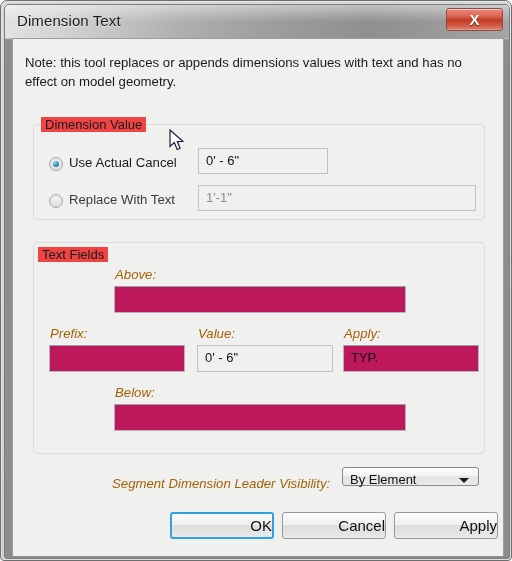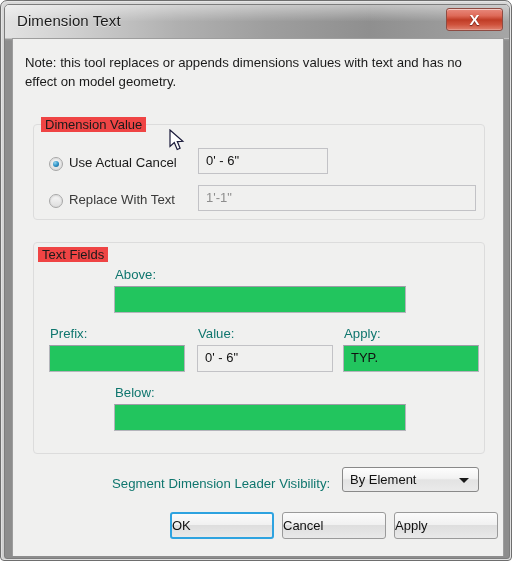--- a/index.html
+++ b/index.html
@@ -155,43 +155,44 @@
     white-space: nowrap;
   }
   .radio-label.dim { color: #3a3a3a; }
 
   
   .field {
     position: absolute;
     box-sizing: border-box;
     border: 1px solid #b4b4bb;
     border-top-color: #9d9da6;
-    background: #22c55e;
+    background: #be185d;
     font-size: 13px;
     color: #111111;
     padding: 0 7px;
     line-height: 24px;
     white-space: nowrap;
     overflow: hidden;
   }
   .field.readonly {
     background: #f0f0ef;
     border-color: #c2c2c6;
   }
   .field.disabled {
     background: #f0f0ef;
     border-color: #c2c2c6;
     color: #8d8d8d;
   }
 
   .flabel {
     position: absolute;
     font-size: 13.2px;
-    color: #0f766e;
-    white-space: nowrap;
+    color: #a16207;
+    white-space: nowrap;
+    font-style: italic;
   }
 
   
   .dropdown {
     position: absolute;
     box-sizing: border-box;
     border: 1px solid #898989;
     border-radius: 3px;
     background: linear-gradient(to bottom, #fdfdfd 0%, #f2f2f2 45%, #e3e3e3 52%, #eaeaea 100%);
     font-size: 13px;
@@ -212,23 +213,23 @@
     border-top: 5px solid #1a1a1a;
   }
 
   
   .btn {
     position: absolute;
     box-sizing: border-box;
     border: 1px solid #9a9a9a;
     border-radius: 3px;
     background: linear-gradient(to bottom, #fbfbfb 0%, #f1f1f1 46%, #dedede 50%, #e9e9e9 100%);
-    font-size: 13px;
+    font-size: 15px;
     color: #111111;
-    text-align: left;
+    text-align: right;
     line-height: 25px;
     cursor: pointer;
   }
   .btn.default {
     border: 2px solid #2ea3e0;
     line-height: 23px;
     border-radius: 3px;
   }
 
   
@@ -279,21 +280,21 @@
       <div class="flabel" style="left:185px; top:287px;">Value:</div>
       <div class="field readonly" style="left:184px; top:306px; width:136px; height:27px;">0' - 6"</div>
 
       <div class="flabel" style="left:331px; top:287px;">Apply:</div>
       <div class="field" style="left:330px; top:306px; width:136px; height:27px;">TYP.</div>
 
       <div class="flabel" style="left:102px; top:346px;">Below:</div>
       <div class="field" style="left:101px; top:365px; width:292px; height:27px;"></div>
 
       <div class="flabel" style="left:99px; top:437px;">Segment Dimension Leader Visibility:</div>
-      <div class="dropdown" style="left:329px; top:428px; width:137px; height:25px;">
+      <div class="dropdown" style="left:329px; top:428px; width:137px; height:19px;">
         <div class="dropdown-text">By Element</div>
         <div class="dropdown-arrow"></div>
       </div>
 
       <div class="btn default" style="left:157px; top:473px; width:104px; height:27px;">OK</div>
       <div class="btn" style="left:381px; top:473px; width:104px; height:27px;">Apply</div>
       <div class="btn" style="left:269px; top:473px; width:104px; height:27px;">Cancel</div>
 
     </div>
   </div>

